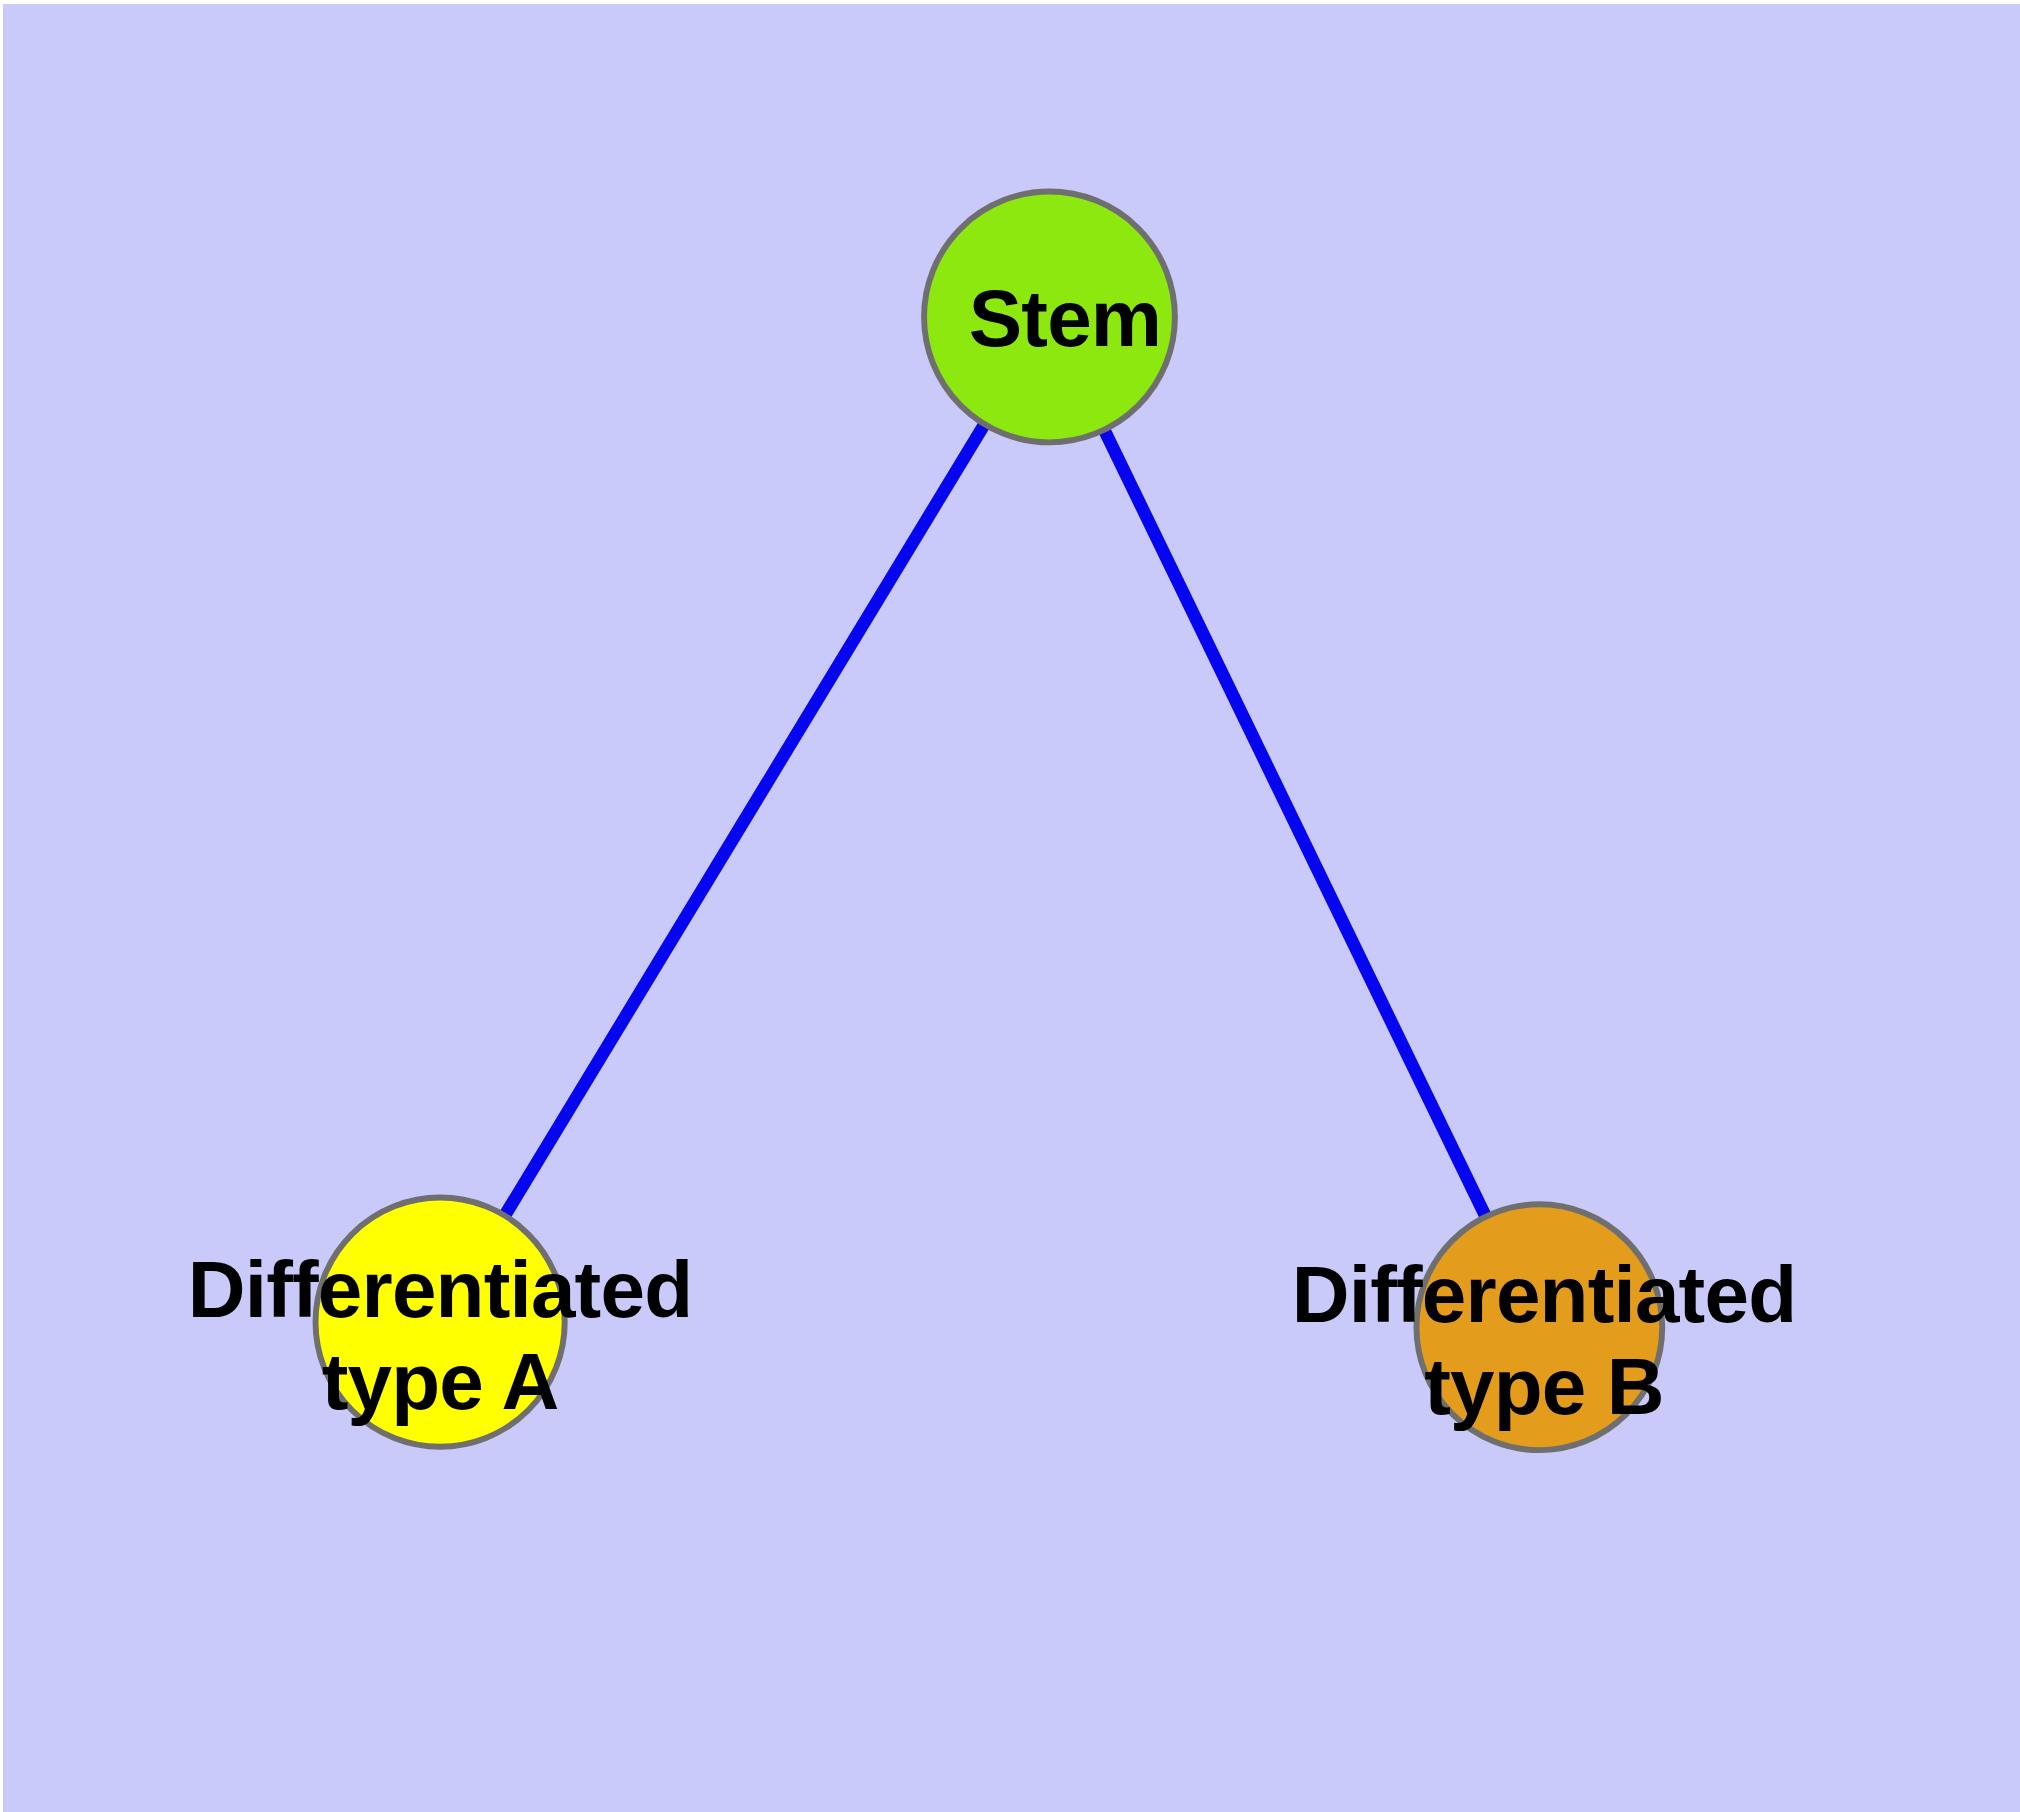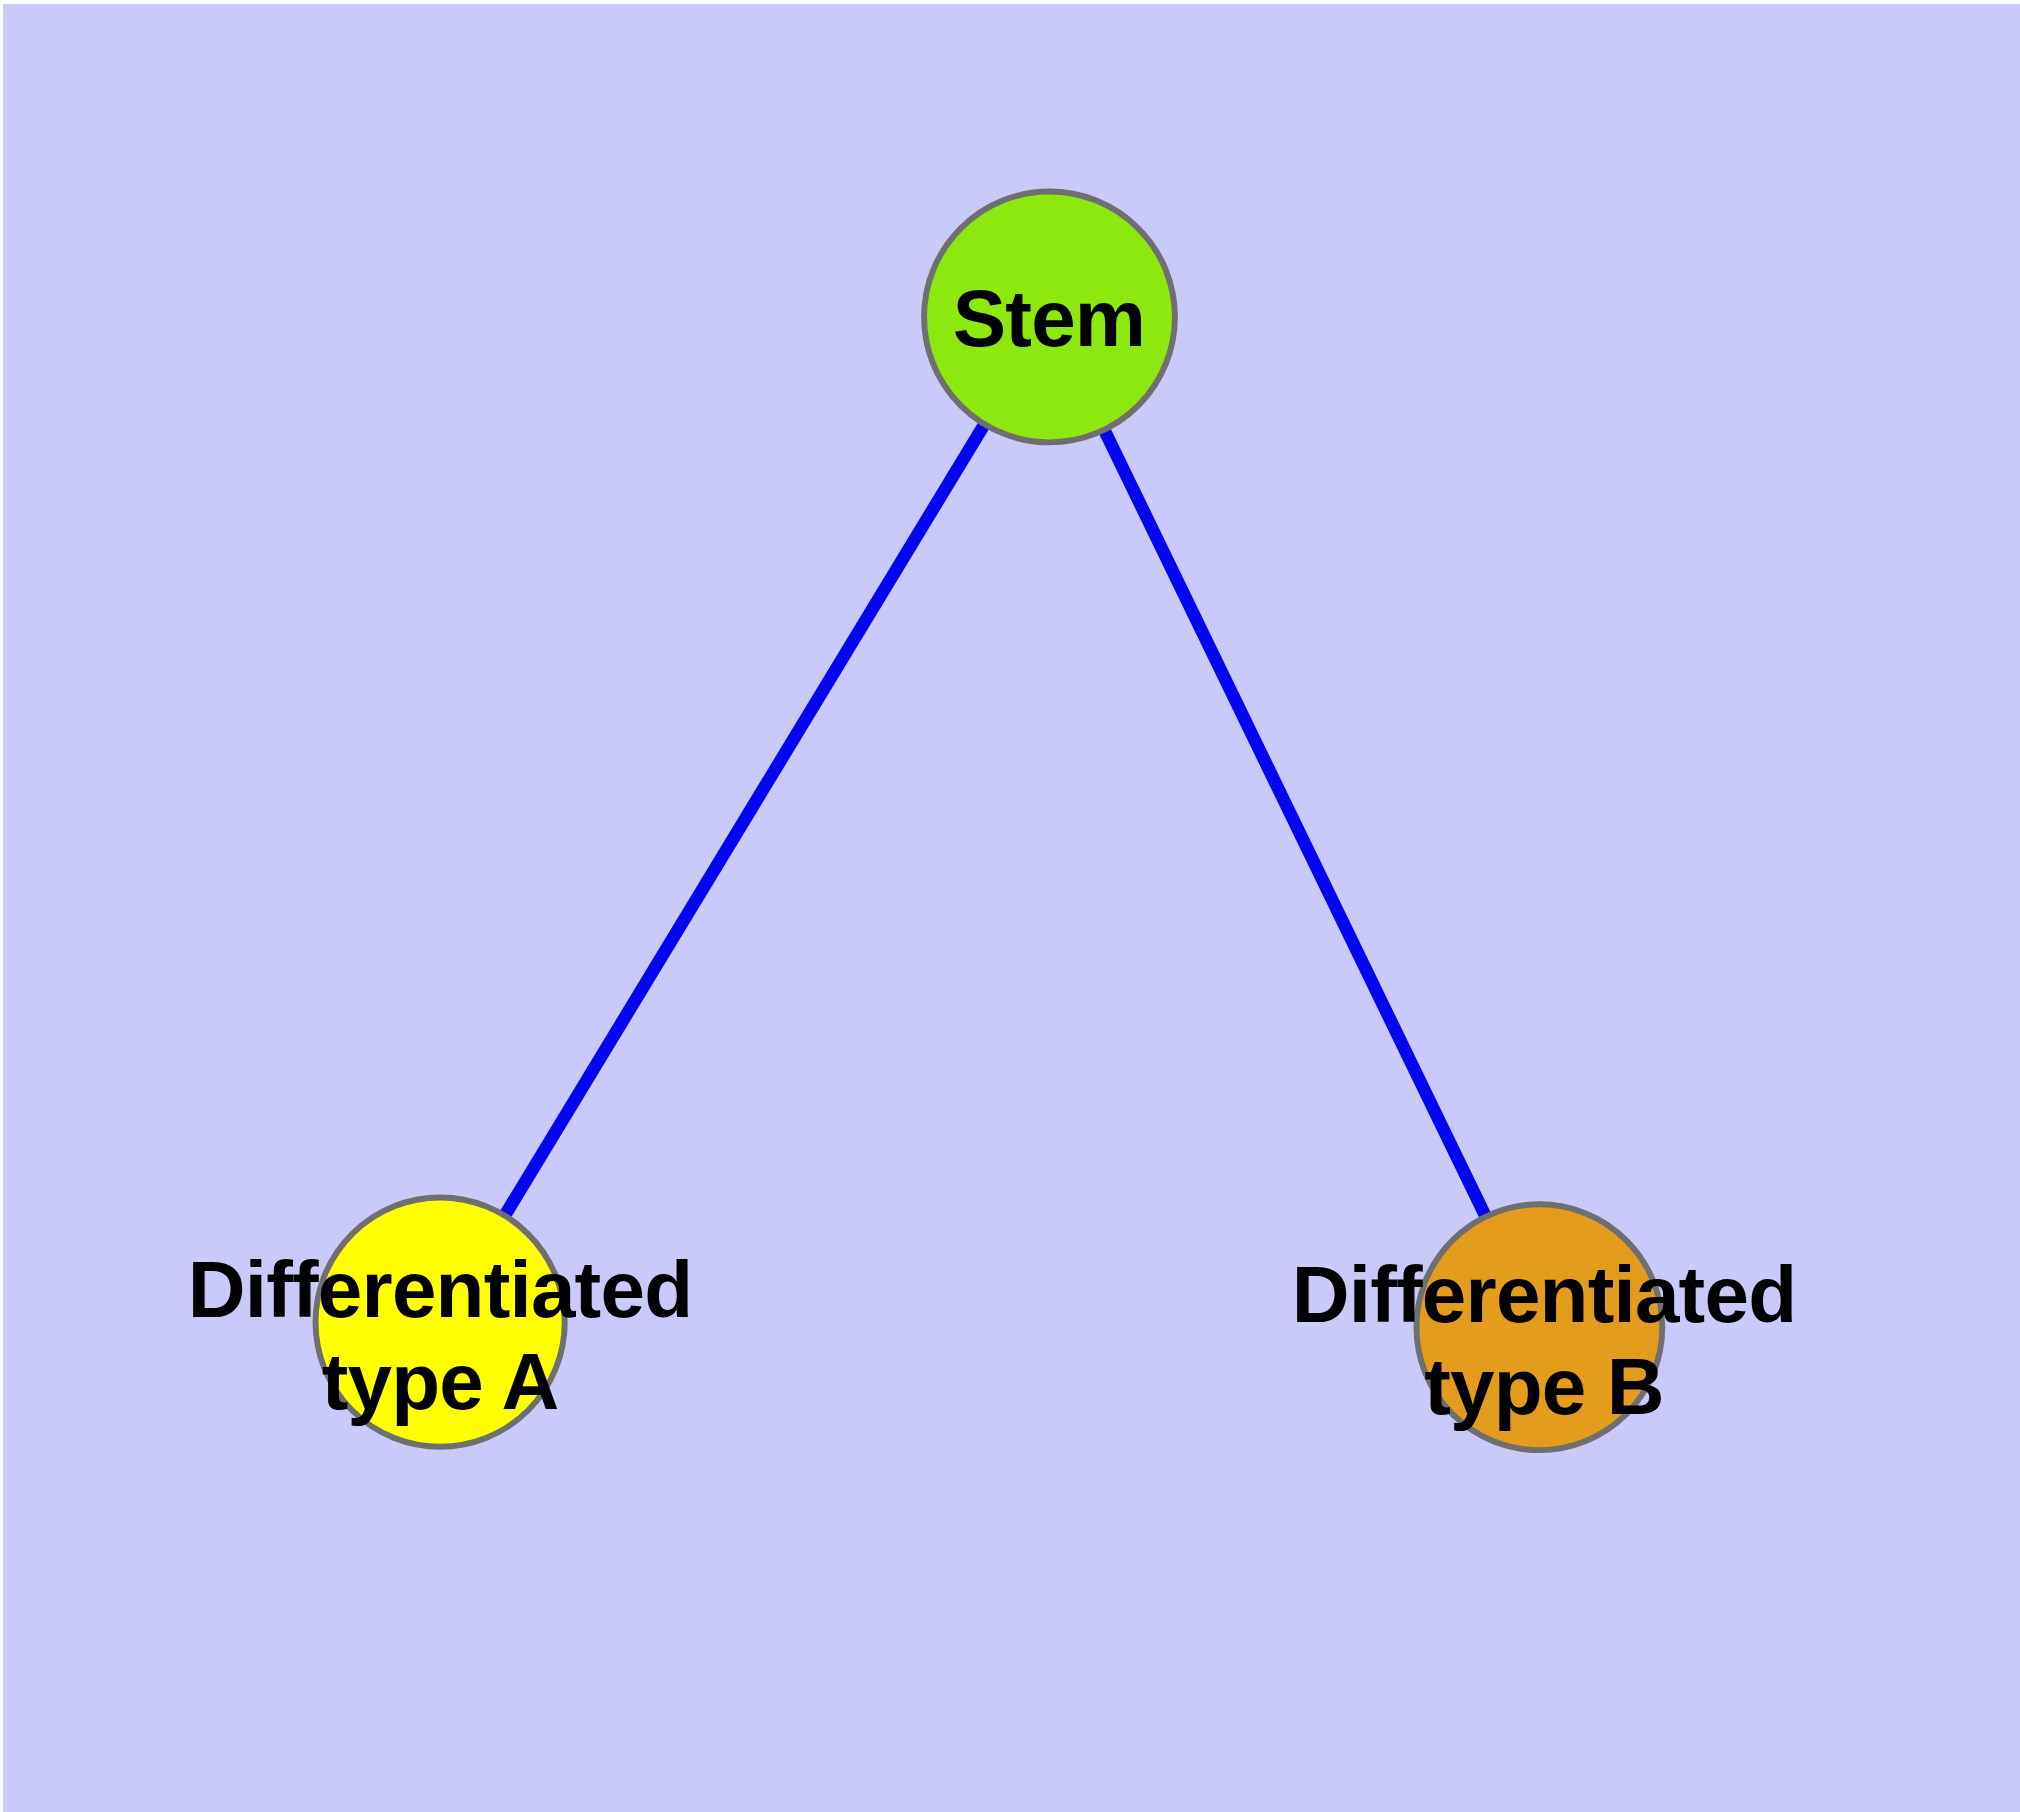--- a/index.html
+++ b/index.html
@@ -53,19 +53,19 @@
   <svg class="graph" viewBox="0 0 2384 2138">
 
     <line x1="1238" y1="374" x2="519" y2="1560" stroke-width="15" stroke="#0505F0"></line>
     <line x1="1238" y1="374" x2="1816" y2="1566" stroke-width="15" stroke="#0505F0"></line>
 
     <circle cx="1238" cy="374" r="148" stroke-width="7" fill="#8CE80E" stroke="#6F6F6F"></circle>
     <circle cx="519" cy="1560" r="147" stroke-width="7" fill="#FFFF00" stroke="#6F6F6F"></circle>
     <circle cx="1816" cy="1566" r="145" stroke-width="7" fill="#E49C1C" stroke="#6F6F6F"></circle>
   </svg>
 
-  <div class="node-label" id="label-stem" style="color: rgb(0, 0, 0);">Stem</div>
+  <div class="node-label" id="label-stem" style="color: rgb(0, 0, 0); margin-left: 16px;">Stem</div>
   <div class="node-label" id="label-a" style="color: rgb(0, 0, 0);">Differentiated
 type A</div>
   <div class="node-label" id="label-b" style="color: rgb(0, 0, 0);">Differentiated
 type B</div>
 </div>
 
 
 </body></html>

